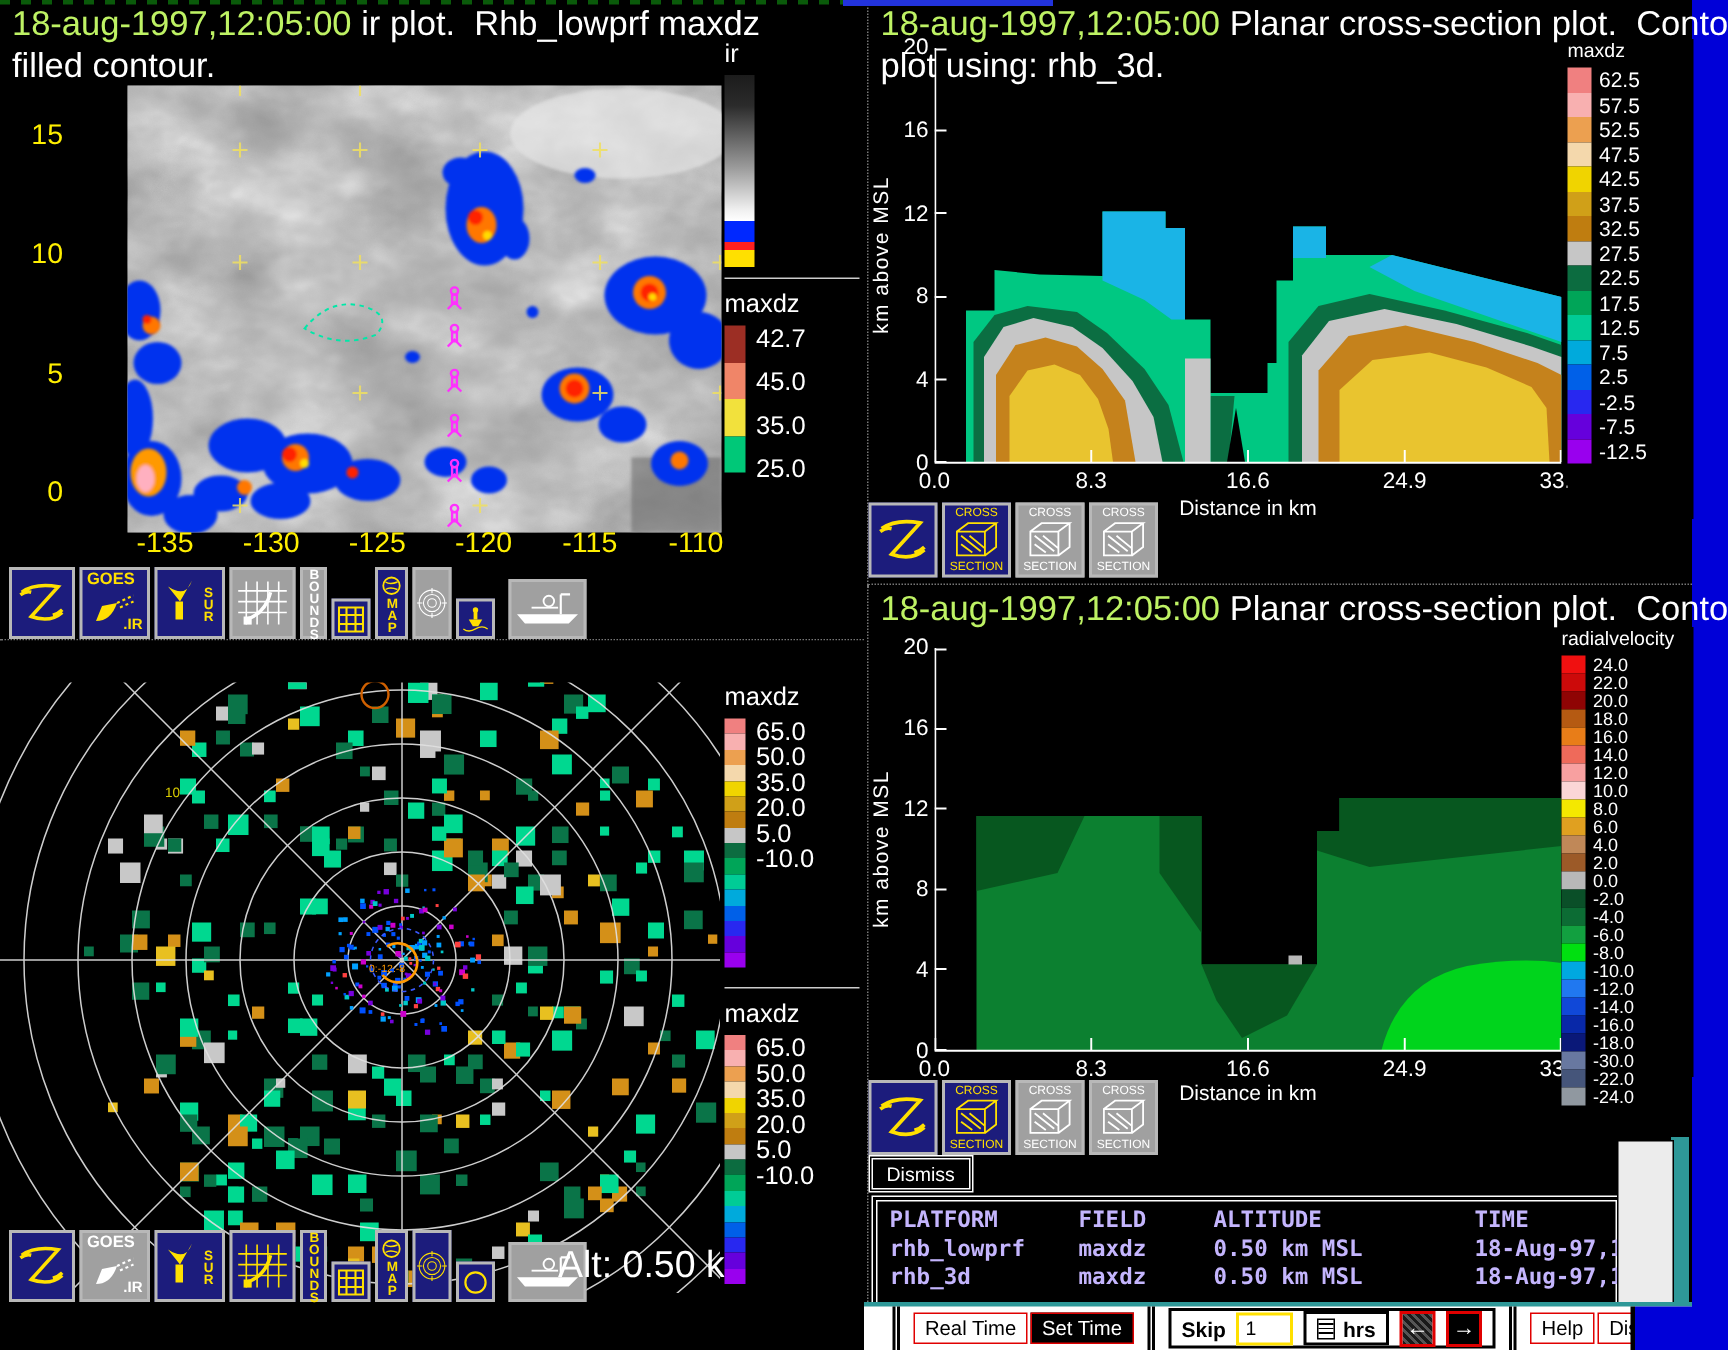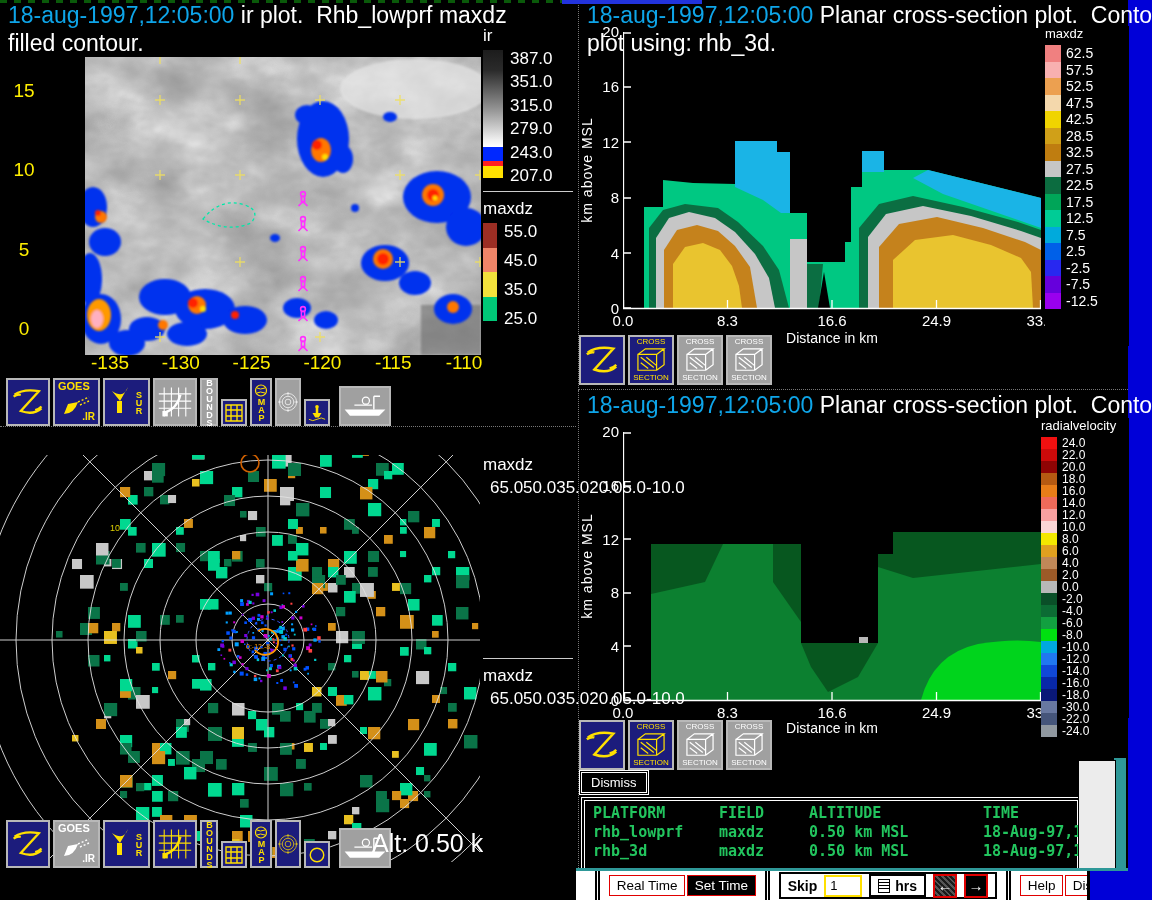--- a/index.html
+++ b/index.html
@@ -9,48 +9,48 @@
   .panel{position:absolute;background:#000;box-sizing:border-box}
   .p-tl{left:0;top:0;width:576px;height:427px;border-bottom:1px dotted #777}
   .p-tr{left:578px;top:0;width:550px;height:390px;border-left:1px dotted #777;border-bottom:1px dotted #777}
   .p-bl{left:0;top:427px;width:576px;height:441px}
   .p-br{left:578px;top:390px;width:550px;height:478px;border-left:1px dotted #777}
   .right-strip{left:1128px;top:0;width:24px;height:900px;background:#0000d8}
   .top-edge{left:0;top:0;width:562px;height:3px;background:repeating-linear-gradient(90deg,#0a5a0a 0 7px,#000 7px 14px)}
   .top-blue{left:562px;top:0;width:140px;height:4px;background:#2233dd}
 
   .t1{font-size:23px;color:#fff;white-space:pre;z-index:5}
-  .t1 .tm{color:#0ea5e9}
+  .t1 .tm{color:#bef264}
 
   
   .ytickcol{display:flex;flex-direction:column;justify-content:space-between;align-items:flex-end;color:#fff;font-size:15px}
   .xtickrow{display:flex;justify-content:space-between;color:#fff;font-size:15px}
   .xtickrow span{width:52px;text-align:center}
   .ylab{color:#fff;font-size:14px;text-align:center;transform:rotate(-90deg);letter-spacing:1px;width:150px}
   .xlab{color:#fff;font-size:14px;text-align:center;width:418px}
-  .ytl{color:#ffef00;font-size:19px;text-align:center;width:36px}
+  .ytl{color:#ffef00;font-size:19px;text-align:right;width:36px}
   .ytlcol{display:flex;flex-direction:column;justify-content:space-between}
   .xtlrow{display:flex;justify-content:space-between}
   .xtlrow span{width:60px;text-align:center;color:#ffef00;font-size:19px}
 
   
   .cbcol{background:#000;z-index:6}
   .cbn{color:#fff;font-size:17px;margin:0 0 4px 0}
   .cbn.sm{font-size:13px}
   .cbl{display:flex;flex-direction:column}
   .cb16{height:264px}
   .cb25{height:262px}
   .cbrow{display:flex;align-items:center;flex:1}
   .cbrow .sw{width:16px;height:100%}
   .cbrow .vl{color:#fff;margin-left:5px;font-size:14px;line-height:1;white-space:nowrap}
   .cb25 .vl{font-size:12px}
   .cbrow2{display:flex}
   .stack{display:flex;flex-direction:column;width:14px;height:166px}
   .stack i{flex:1}
-  .sl6{display:flex;flex-direction:row;justify-content:flex-start;height:172px;margin-left:7px;color:#fff;font-size:17px;line-height:1}
+  .sl6{display:flex;flex-direction:column;justify-content:flex-start;height:172px;margin-left:7px;color:#fff;font-size:17px;line-height:1}
   .divln{border-top:1px solid #ccc;margin:7px 0;width:90px}
   .irbar{width:20px;height:128px;background:linear-gradient(to bottom,#1c1c1c 0%,#2b2b2b 16%,#9a9a9a 48%,#efefef 70%,#ffffff 76%,#0028ff 76%,#0028ff 87%,#ff2020 87%,#ff2020 91%,#ffe000 91%,#ffe000 100%)}
   .irlabels{display:flex;flex-direction:column;justify-content:space-between;height:134px;margin-left:7px;color:#fff;font-size:17px;line-height:1}
   .mx4{width:14px;height:98px;display:flex;flex-direction:column}
   .mx4 i{flex:1}
   .mx4l{display:flex;flex-direction:column;justify-content:space-between;height:104px;margin-left:7px;color:#fff;font-size:17px;line-height:1}
 
   
   .tb{display:flex;align-items:flex-end;gap:3px}
   .btn{display:flex;flex-direction:column;align-items:center;justify-content:center;
@@ -62,21 +62,21 @@
   .glbl{position:absolute;top:1px;left:3px;font-size:11px;font-weight:bold;line-height:1}
   .glbl2{position:absolute;bottom:2px;right:3px;font-size:10px;font-weight:bold;line-height:1}
   .cs .cap{font-size:8px;font-weight:normal;line-height:1}
 
   
   .dsm{background:#000;color:#fff;border:1px solid #fff;box-shadow:0 0 0 1px #000,0 0 0 2px #fff;
        font-size:13px;padding:2px 9px;cursor:pointer}
   .stbl{border:1px solid #fff;padding:2px;background:#000;width:500px;box-sizing:border-box}
   .stbl .in{border:1px solid #fff;padding:3px 0 8px 8px}
   .strow{display:grid;grid-template-columns:126px 90px 174px 196px;font-family:"DejaVu Sans Mono",monospace;
-         font-size:15px;font-weight:bold;color:#22c55e;line-height:19px;white-space:nowrap}
+         font-size:15px;font-weight:bold;color:#c4b5fd;line-height:19px;white-space:nowrap}
   .scrollblk{background:#ececec;border:1px solid #000}
   .tealstrip{background:#2e9898}
 
   
   .term{left:0;top:868px;width:576px;height:32px;background:#f8f1d4;border-top:2px dotted #4444cc;box-sizing:border-box;overflow:hidden}
   .term .strip{position:absolute;left:0;top:0;bottom:0;width:9px;background:repeating-linear-gradient(45deg,#cfcfcf 0 2px,#8a8a8a 2px 4px)}
   .term .line{position:absolute;left:34px;top:-4px;font-family:"DejaVu Sans Mono",monospace;font-size:14px;font-weight:bold;color:#222;white-space:pre}
   .term .cur{position:absolute;left:34px;top:13px;width:9px;height:14px;border:2px solid #00a000}
   .cbar{left:576px;top:868px;width:552px;height:32px;background:#fff;border-top:3px solid #2e9898;box-sizing:border-box;
         display:flex;align-items:center;padding-left:10px;position:absolute}
@@ -213,40 +213,32 @@
         <span>-125</span>
         <span>-120</span>
         <span>-115</span>
         <span>-110</span>
       </div>
 
     <div class="a cbcol" style="left:483px;top:26px;width:93px;height:350px">
       <div class="cbn">ir</div>
       <div class="cbrow2">
         <div class="irbar"></div>
-        <div class="irlabels">
-            <span>387.0</span>
-            <span>351.0</span>
-            <span>315.0</span>
-            <span>279.0</span>
-            <span>243.0</span>
-            <span>207.0</span>
-          </div>
       </div>
       <div class="divln"></div>
       <div class="cbn">maxdz</div>
       <div class="cbrow2">
         <div class="mx4">
             <i style="background: rgb(156, 46, 36);"></i>
             <i style="background: rgb(240, 133, 104);"></i>
             <i style="background: rgb(242, 225, 60);"></i>
             <i style="background: rgb(0, 200, 120);"></i>
           </div>
         <div class="mx4l">
-            <span>55.0</span>
+            <span>42.7</span>
             <span>45.0</span>
             <span>35.0</span>
             <span>25.0</span>
           </div>
       </div>
     </div>
 
     <div class="a tb" style="left:6px;top:376px;height:50px">
       <div class="btn on" style="width:44px;height:48px">
         <svg width="36" height="36" viewBox="0 0 40 40">
@@ -382,21 +374,21 @@
           <div class="cbrow">
           <span class="sw" style="background: rgb(244, 216, 172);"></span>
           <span class="vl">47.5</span>
         </div>
           <div class="cbrow">
           <span class="sw" style="background: rgb(240, 212, 0);"></span>
           <span class="vl">42.5</span>
         </div>
           <div class="cbrow">
           <span class="sw" style="background: rgb(208, 160, 24);"></span>
-          <span class="vl">28.5</span>
+          <span class="vl">37.5</span>
         </div>
           <div class="cbrow">
           <span class="sw" style="background: rgb(191, 125, 16);"></span>
           <span class="vl">32.5</span>
         </div>
           <div class="cbrow">
           <span class="sw" style="background: rgb(198, 198, 198);"></span>
           <span class="vl">27.5</span>
         </div>
           <div class="cbrow">

